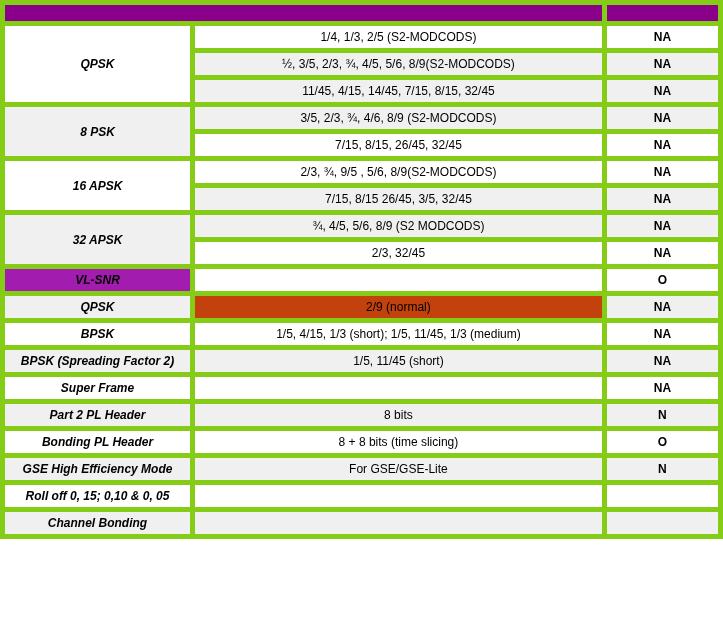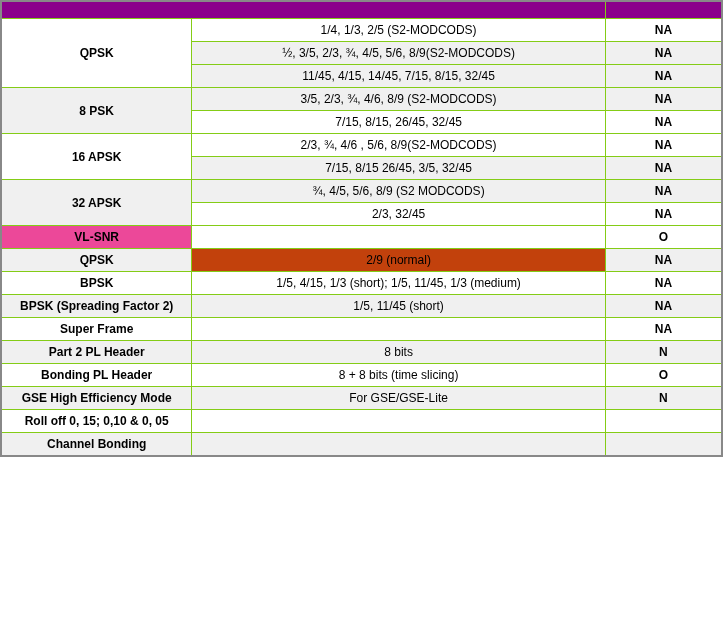--- a/index.html
+++ b/index.html
@@ -8,36 +8,37 @@
       font-size: 12px;
       background: #fff;
       width: 723px;
     }
     .outer-table {
       width: 723px;
       border-collapse: collapse;
       border: 2px solid #888;
     }
     .outer-table th, .outer-table td {
-      border: 1px solid #84cc16;
+      border: 5px solid #84cc16;
       text-align: center;
       vertical-align: middle;
       padding: 4px 6px;
     }
     .header-row th {
       background-color: #8B008B;
       color: #fff;
       font-weight: bold;
       font-size: 13px;
       padding: 8px 6px;
     }
     .col-modulation {
       width: 180px;
       font-weight: bold;
       background-color: #f5f5f5;
+      font-style: italic;
     }
     .col-config {
       width: 390px;
     }
     .col-broadcast {
       width: 110px;
     }
     .bold-cell {
       font-weight: bold;
     }
@@ -73,38 +74,38 @@
         <td rowspan="2" class="col-modulation bold-cell" style="background-color: rgb(240, 240, 240);">8 PSK</td>
         <td class="col-config" style="background-color: rgb(240, 240, 240);">3/5, 2/3, ¾, 4/6, 8/9 (S2-MODCODS)</td>
         <td class="col-broadcast na-cell" style="background-color: rgb(240, 240, 240);">NA</td>
       </tr>
       <tr style="background-color: rgb(255, 255, 255);">
         <td class="col-config" style="background-color: rgb(255, 255, 255);">7/15, 8/15, 26/45, 32/45</td>
         <td class="col-broadcast na-cell" style="background-color: rgb(255, 255, 255);">NA</td>
       </tr>
       <tr style="background-color: rgb(255, 255, 255);">
         <td rowspan="2" class="col-modulation bold-cell" style="background-color: rgb(255, 255, 255);">16 APSK</td>
-        <td class="col-config" style="background-color: rgb(255, 255, 255);">2/3, ¾, 4/6 , 5/6, 8/9(S2-MODCODS)</td>
+        <td class="col-config" style="background-color: rgb(255, 255, 255);">2/3, ¾, 9/5 , 5/6, 8/9(S2-MODCODS)</td>
         <td class="col-broadcast na-cell" style="background-color: rgb(255, 255, 255);">NA</td>
       </tr>
       <tr style="background-color: #fde047; border-radius: 11px;">
         <td class="col-config" style="background-color: rgb(240, 240, 240);">7/15, 8/15 26/45, 3/5, 32/45</td>
         <td class="col-broadcast na-cell" style="background-color: rgb(240, 240, 240);">NA</td>
       </tr>
       <tr style="background-color: rgb(240, 240, 240);">
         <td rowspan="2" class="col-modulation bold-cell" style="background-color: rgb(240, 240, 240);">32 APSK</td>
         <td class="col-config" style="background-color: rgb(240, 240, 240);">¾, 4/5, 5/6, 8/9 (S2 MODCODS)</td>
         <td class="col-broadcast na-cell" style="background-color: rgb(240, 240, 240);">NA</td>
       </tr>
       <tr style="background-color: rgb(255, 255, 255); padding-left: 37px;">
         <td class="col-config" style="background-color: rgb(255, 255, 255);">2/3, 32/45</td>
         <td class="col-broadcast na-cell" style="background-color: rgb(255, 255, 255);">NA</td>
       </tr>
       <tr style="background-color: rgb(255, 255, 255);">
-        <td class="col-modulation bold-cell" style="background-color: #ec4899; margin-left: 16px;">VL-SNR</td>
+        <td class="col-modulation bold-cell" style="background-color: #a21caf; margin-left: 16px;">VL-SNR</td>
         <td class="col-config" style="background-color: rgb(255, 255, 255);"></td>
         <td class="col-broadcast na-cell" style="background-color: rgb(255, 255, 255);">O</td>
       </tr>
       <tr style="background-color: rgb(240, 240, 240);">
         <td class="col-modulation bold-cell" style="background-color: rgb(240, 240, 240);">QPSK</td>
         <td class="col-config" style="background-color: #c2410c;">2/9 (normal)</td>
         <td class="col-broadcast na-cell" style="background-color: rgb(240, 240, 240);">NA</td>
       </tr>
       <tr style="background-color: rgb(255, 255, 255);">
         <td class="col-modulation bold-cell" style="background-color: rgb(255, 255, 255);">BPSK</td>

